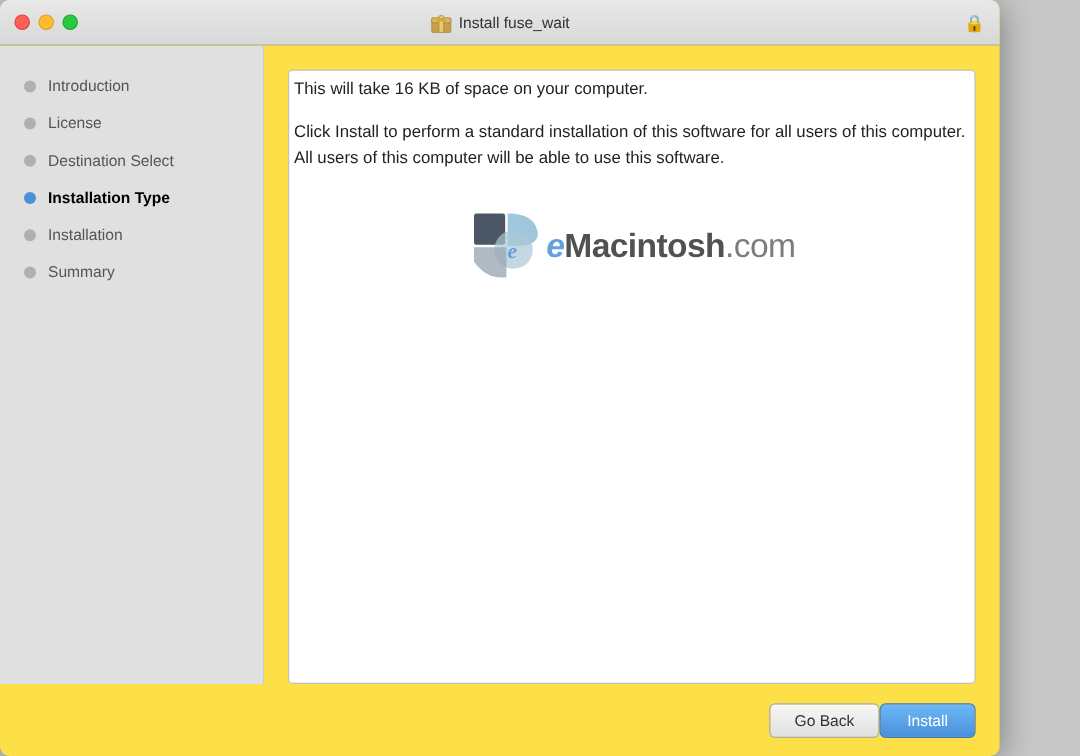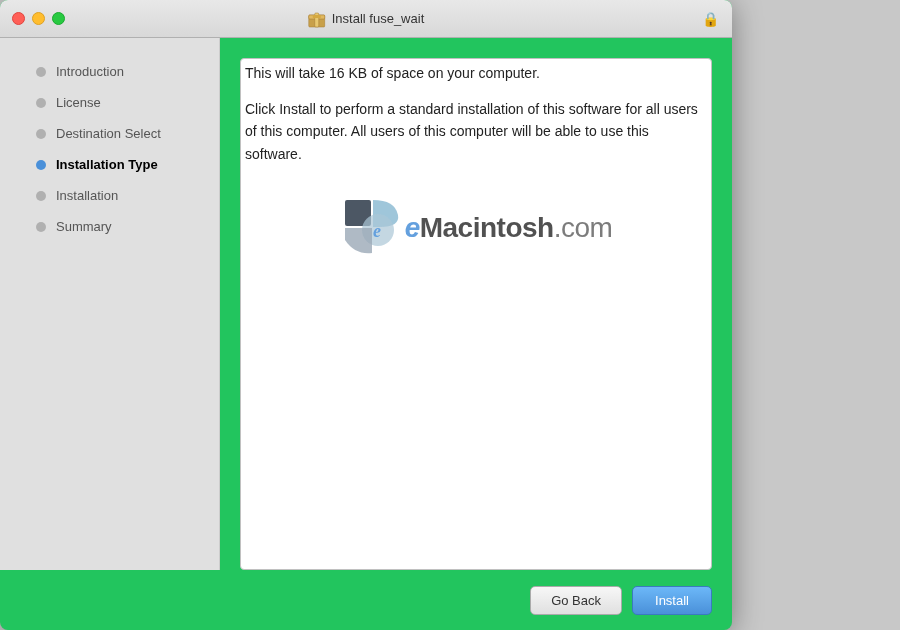--- a/index.html
+++ b/index.html
@@ -6,23 +6,23 @@
 
     body {
       width: 900px;
       height: 630px;
       background: #c8c8c8;
       font-family: -apple-system, "Helvetica Neue", Arial, sans-serif;
       overflow: hidden;
     }
 
     .window {
-      width: 732px;
+      width: 833px;
       height: 630px;
-      background: #22c55e;
+      background: #fde047;
       border-radius: 8px;
       overflow: hidden;
       display: flex;
       flex-direction: column;
       box-shadow: 0 4px 30px rgba(0,0,0,0.4);
     }
 
     
     .titlebar {
       height: 38px;
@@ -80,21 +80,21 @@
     .main-content {
       display: flex;
       flex: 1;
       overflow: hidden;
     }
 
     
     .sidebar {
       width: 220px;
       background: #e0e0e0;
-      padding: 20px 16px;
+      padding: 20px 0;
       display: flex;
       flex-direction: column;
       gap: 4px;
       flex-shrink: 0;
       border-right: 1px solid #ccc;
     }
 
     .sidebar-item {
       display: flex;
       align-items: center;
@@ -199,21 +199,20 @@
       font-weight: 300;
     }
 
     
     .footer {
       height: 60px;
       display: flex;
       align-items: center;
       justify-content: flex-end;
       padding: 0 20px;
-      gap: 10px;
       flex-shrink: 0;
     }
 
     .btn {
       padding: 6px 20px;
       font-size: 13px;
       border-radius: 5px;
       border: 1px solid #aaa;
       background: linear-gradient(to bottom, #f7f7f7, #e0e0e0);
       color: #333;

